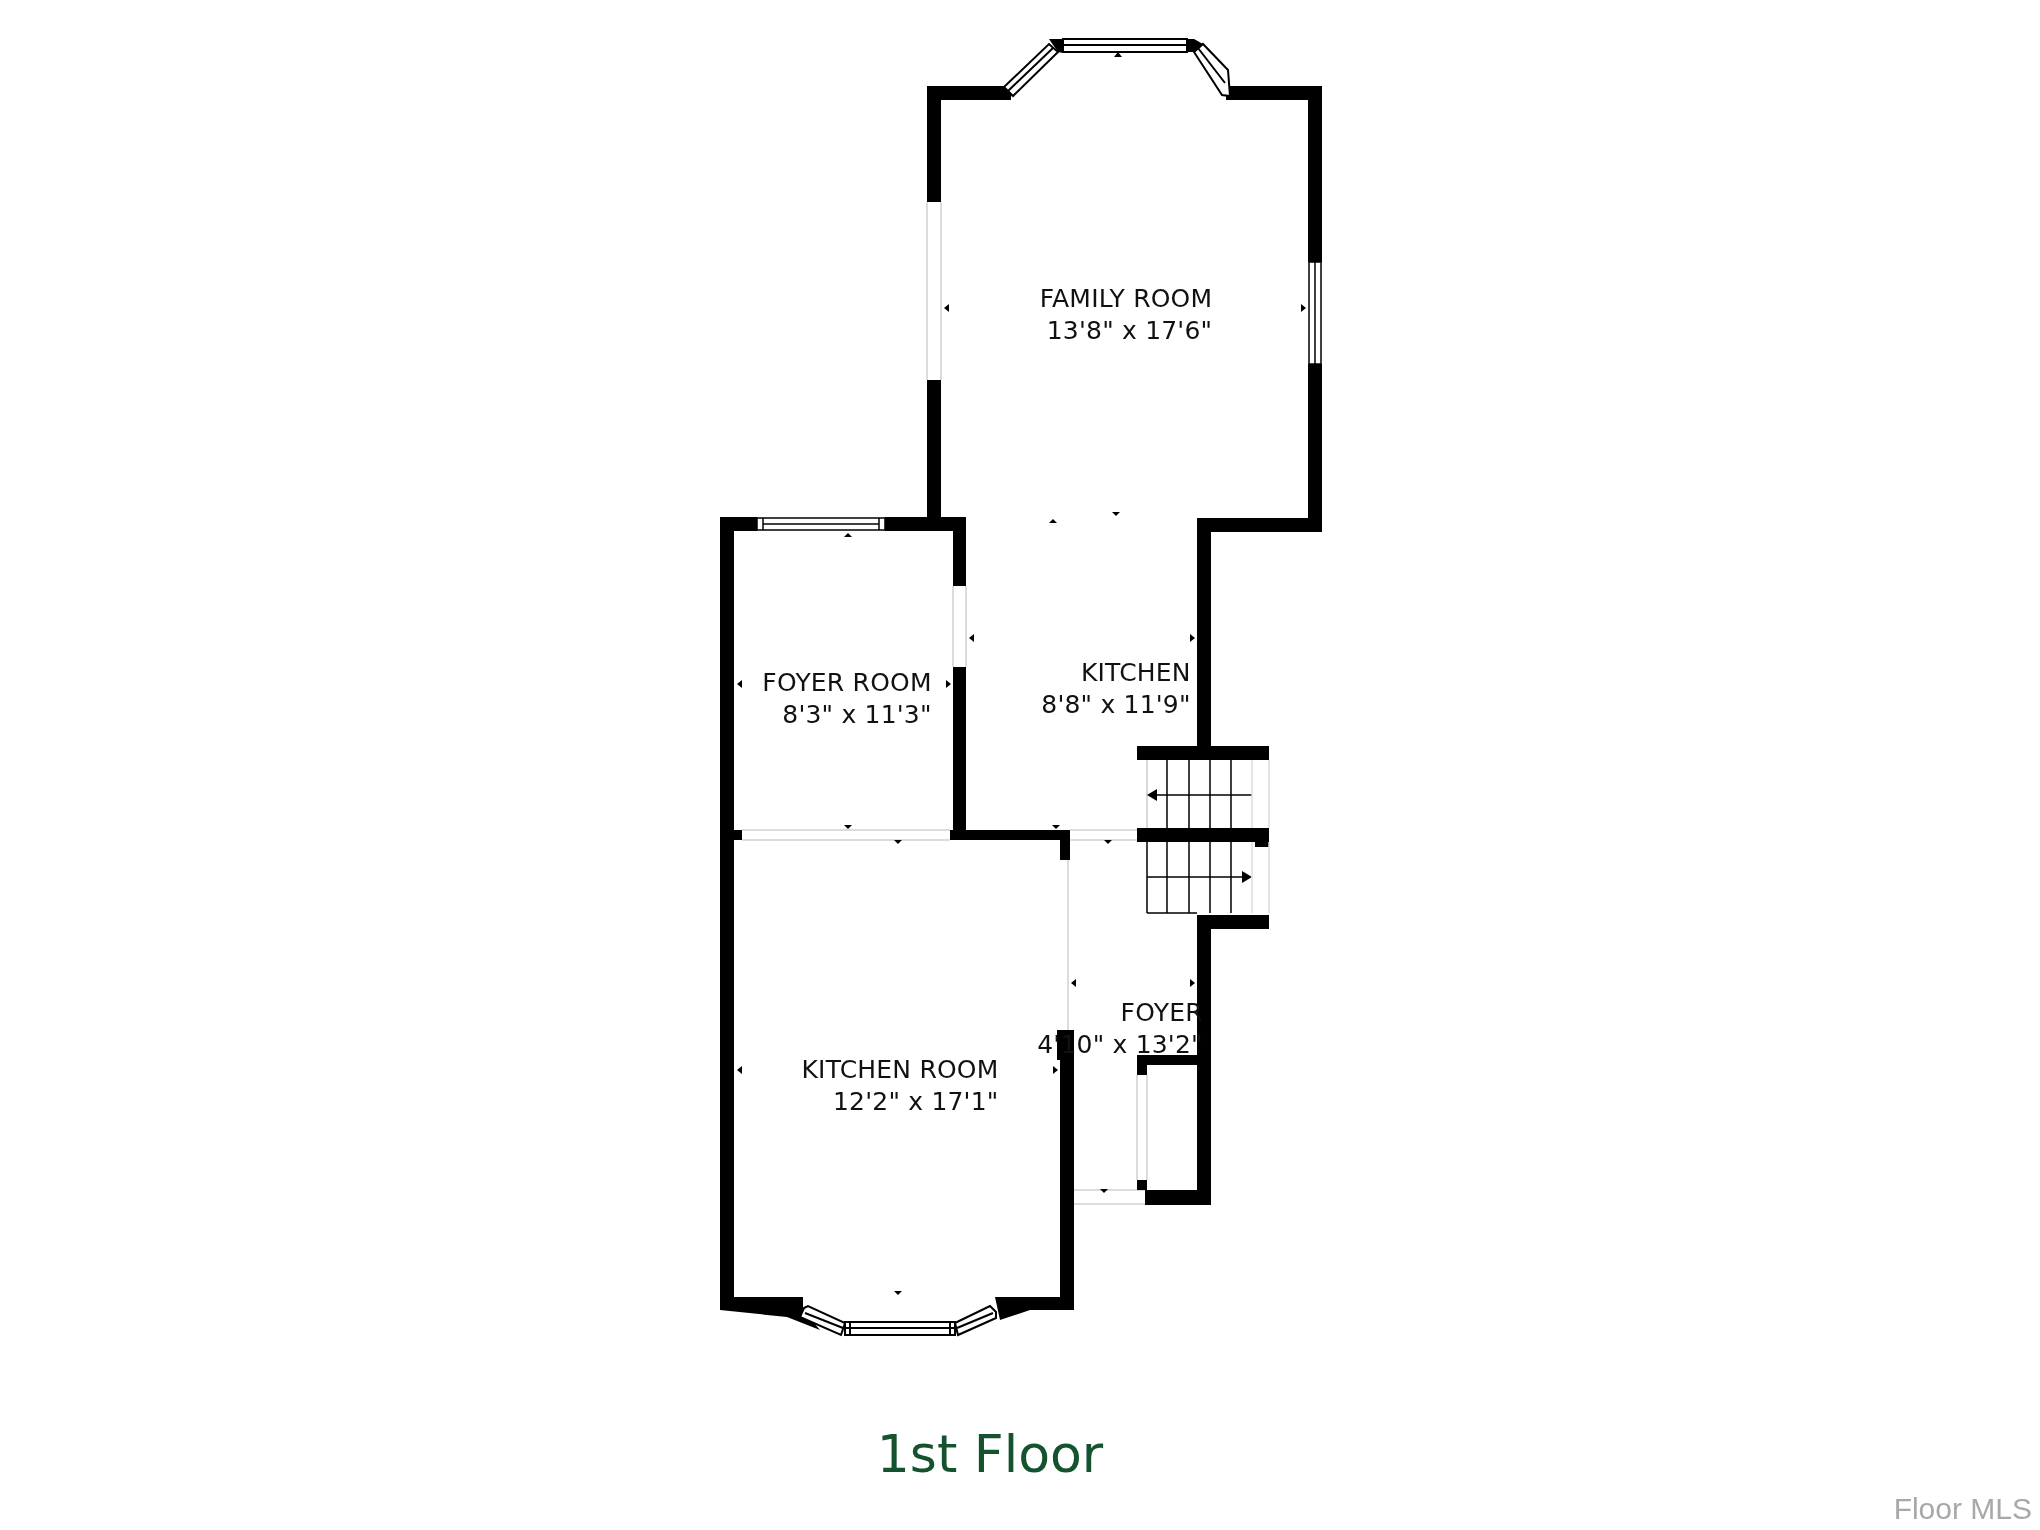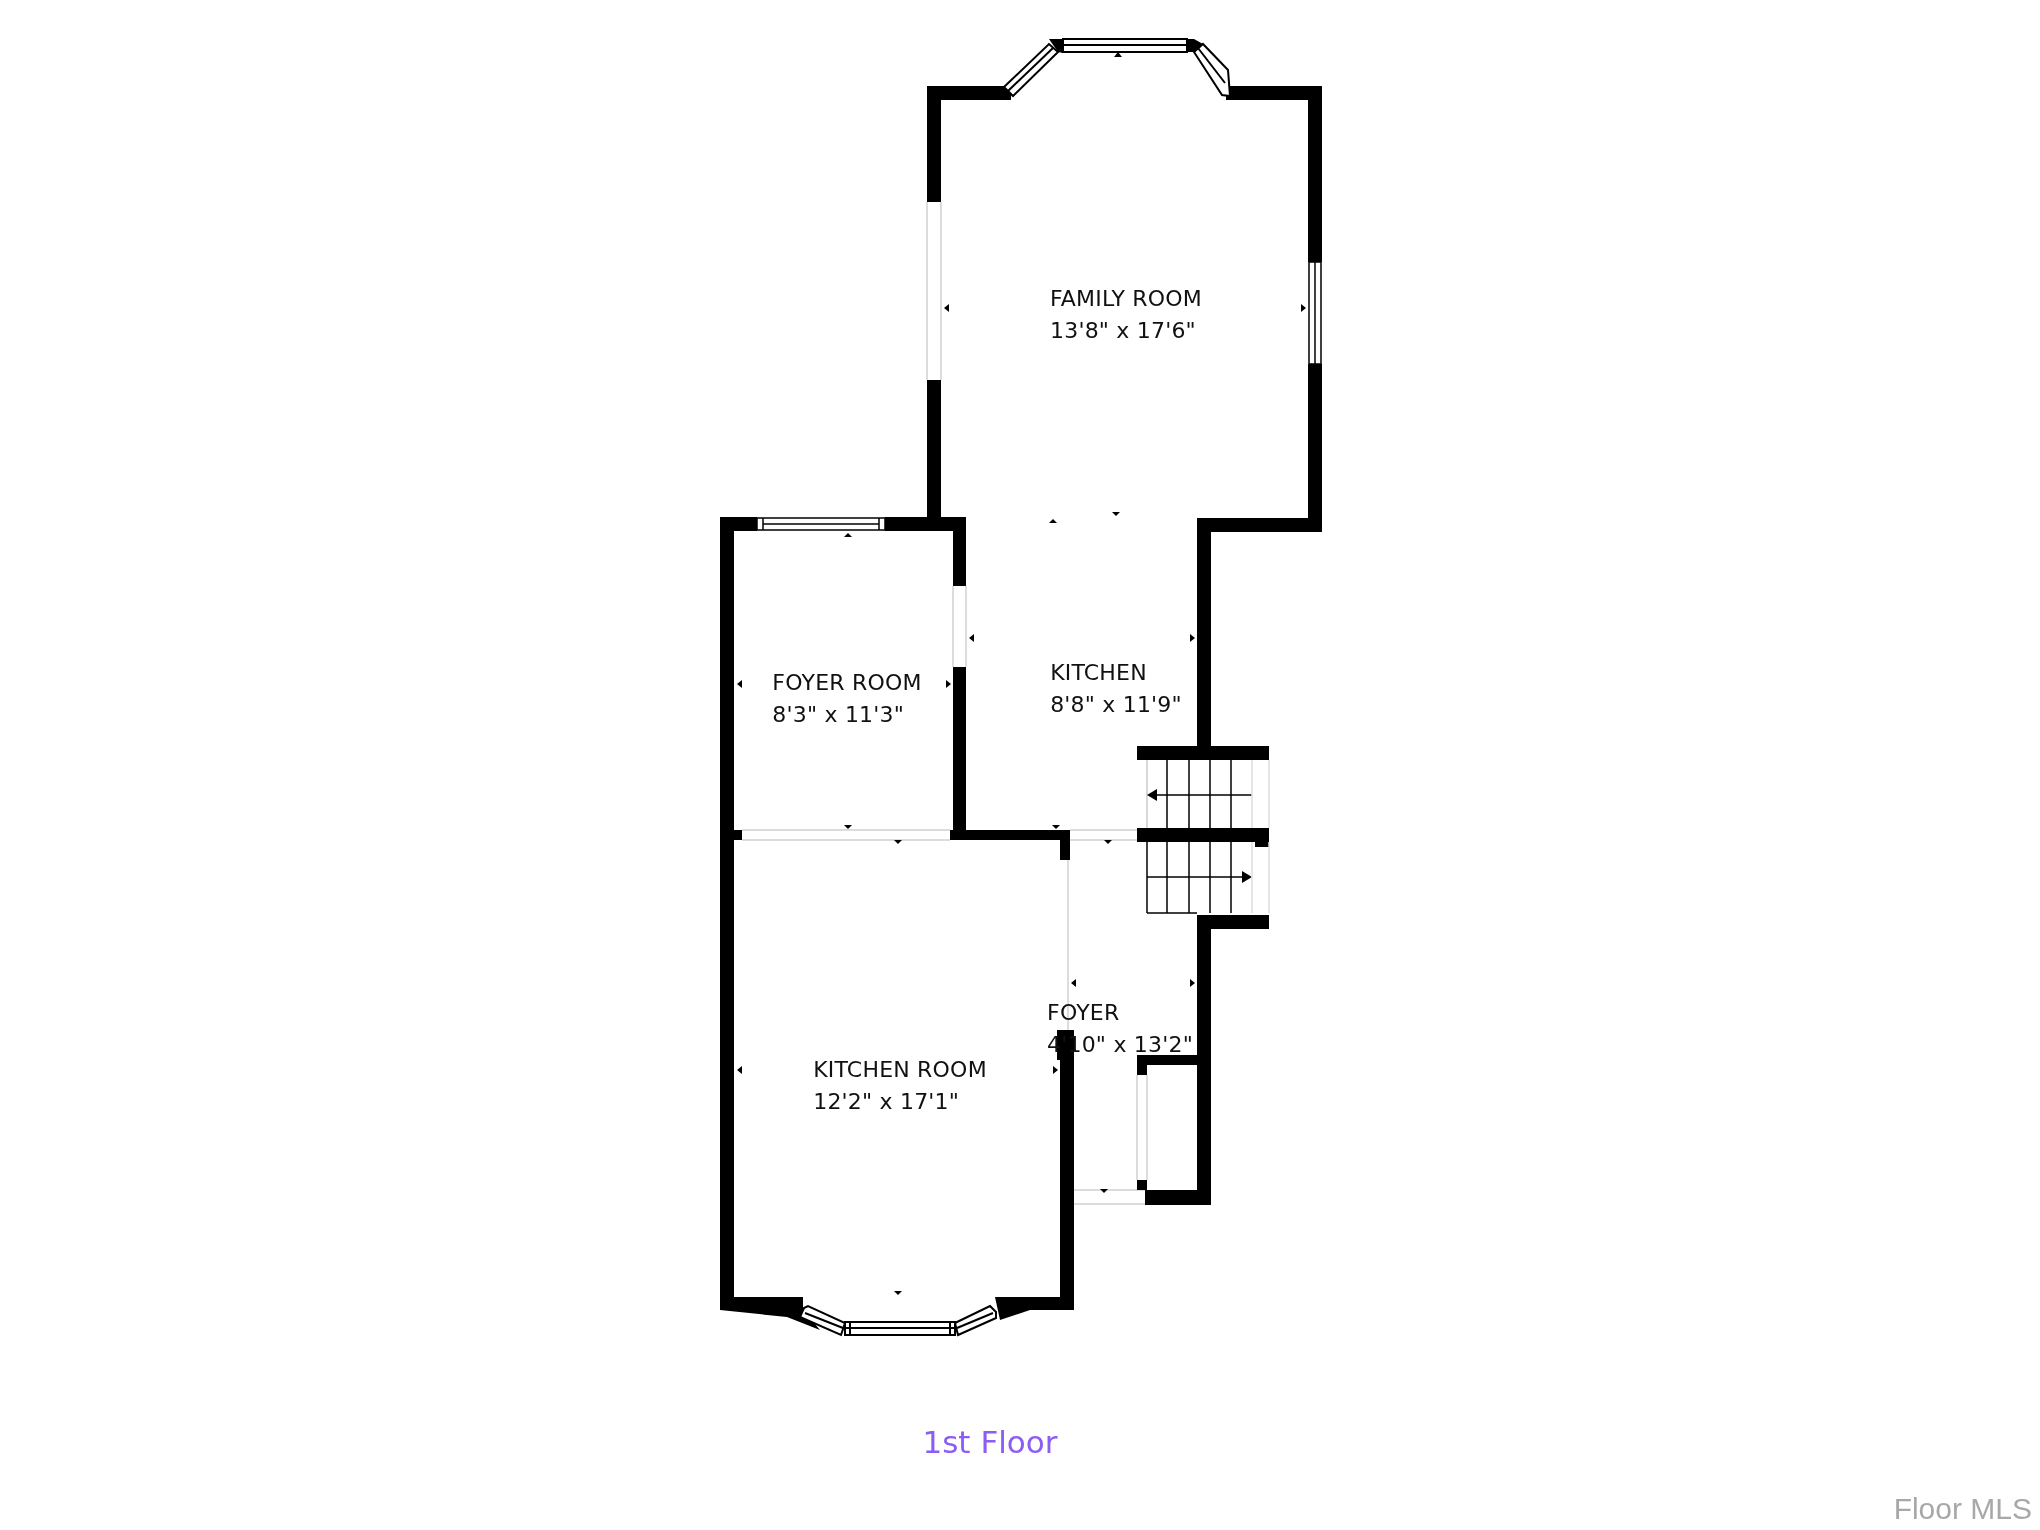--- a/index.html
+++ b/index.html
@@ -1,20 +1,20 @@
 <!DOCTYPE html>
 <html><head>
 <meta charset="utf-8">
 <style>
   html, body { margin: 0; padding: 0; background: #ffffff; }
   body { width: 2040px; height: 1530px; position: relative; overflow: hidden; font-family: "DejaVu Sans", sans-serif; }
   #plan { position: absolute; left: 0; top: 0; }
-  .room-label { position: absolute; text-align: left; color: #111; font-size: 22px; line-height: 32px; transform: translateX(-50%); white-space: nowrap; letter-spacing: 0.2px; }
+  .room-label { position: absolute; text-align: right; color: #111; font-size: 25px; line-height: 32px; transform: translateX(-50%); white-space: nowrap; letter-spacing: 0.2px; }
   .room-label .dims { display: block; }
-  .floor-title { position: absolute; left: 990px; top: 1424px; transform: translateX(-50%); font-size: 31px; color: #8b5cf6; white-space: nowrap; }
+  .floor-title { position: absolute; left: 990px; top: 1424px; transform: translateX(-50%); font-size: 52px; color: #14532d; white-space: nowrap; }
   .watermark { position: absolute; right: 8px; bottom: 4px; font-family: "Liberation Sans", sans-serif; font-size: 30px; color: #a8a8a8; white-space: nowrap; }
 </style>
 </head>
 <body>
 
 <svg id="plan" width="2040" height="1530" viewBox="0 0 2040 1530" xmlns="http://www.w3.org/2000/svg">
 
   <g fill="#000">
 
     <rect x="927" y="86" width="84" height="14"></rect>

